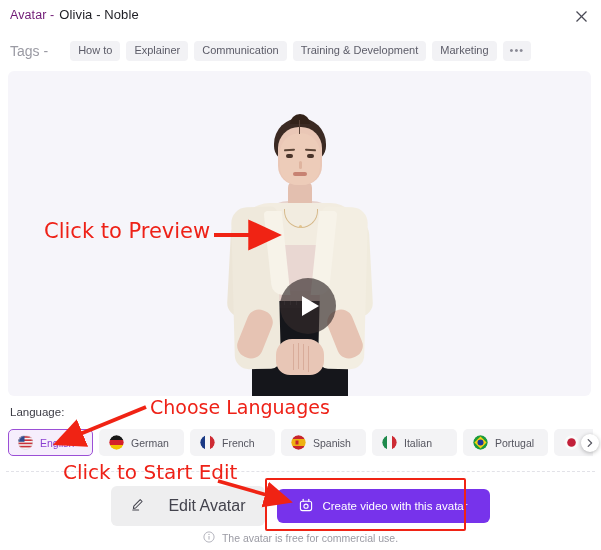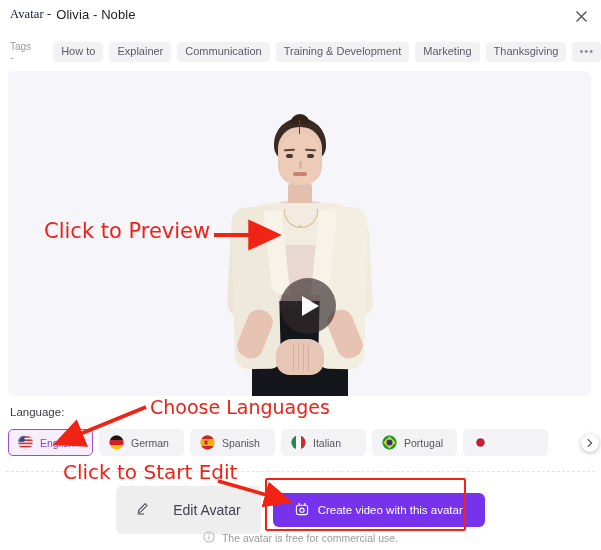--- a/index.html
+++ b/index.html
@@ -9,29 +9,29 @@
     font-family:"Liberation Sans","DejaVu Sans",sans-serif;
     overflow:hidden;
     position:relative;
     -webkit-font-smoothing:antialiased;
   }
   .modal{position:absolute;inset:0;background:#fff;}
 
   
   .header{position:absolute;left:0;top:0;width:601px;height:30px;}
   .title-row{position:absolute;left:10px;top:7px;display:flex;align-items:center;gap:5px;}
-  .title-prefix{font-size:12.5px;color:#0f172a;letter-spacing:.1px;font-family:Liberation Serif, serif;}
+  .title-prefix{font-size:12.5px;color:#701a75;letter-spacing:.1px;}
   .title-name{font-size:13px;color:#1d1d23;letter-spacing:.1px;}
   .close-btn{position:absolute;right:11px;top:7px;width:18px;height:18px;cursor:pointer;
     display:flex;align-items:center;justify-content:center;}
   .close-btn svg{display:block;}
 
   
   .tags-row{position:absolute;left:10px;top:41px;display:flex;align-items:center;gap:6px;}
-  .tags-label{font-size:10px;color:#9a9aa3;margin-right:16px;}
+  .tags-label{font-size:14px;color:#9a9aa3;margin-right:16px;}
   .tag{
     background:#f2f2f5;color:#5c5c68;border-radius:4px;
     font-size:11px;padding:4px 8px 5px;line-height:1;white-space:nowrap;cursor:pointer;
   }
   .tag.more{padding:4px 7px 5px;letter-spacing:1px;color:#8a8a95;}
 
   
   .preview{
     position:absolute;left:8px;top:71px;width:583px;height:325px;
     background:#f6f5fa;border-radius:6px;overflow:hidden;
@@ -95,21 +95,21 @@
   .lang-next{
     position:absolute;right:2px;top:434px;width:18px;height:18px;border-radius:50%;
     background:#ffffff;box-shadow:0 1px 4px rgba(0,0,0,.28);
     display:flex;align-items:center;justify-content:center;cursor:pointer;z-index:5;
   }
 
   
   .divider{position:absolute;left:6px;top:471px;width:589px;height:0;border-top:1px dashed #e2e2e8;}
   .actions{position:absolute;left:0;top:486px;width:601px;display:flex;justify-content:center;align-items:center;gap:12px;}
   .btn-edit{
-    height:48px;background:#eeeeef;border-radius:6px;color:#43434d;font-size:14px;
+    height:40px;background:#eeeeef;border-radius:6px;color:#43434d;font-size:16px;
     display:flex;align-items:center;gap:24px;padding:0 20px;cursor:pointer;
   }
   .btn-create{
     height:34px;background:#7733eb;border-radius:6px;color:#ffffff;font-size:11.5px;
     display:flex;align-items:center;gap:9px;padding:0 22px;cursor:pointer;
   }
   .footer-note{
     position:absolute;left:0;top:531px;width:601px;display:flex;justify-content:center;align-items:center;gap:7px;
     font-size:10.5px;color:#9b9ba4;
   }
@@ -140,21 +140,20 @@
     </div>
   </div>
 
   <div class="tags-row">
     <span class="tags-label">Tags -</span>
     <span class="tag">How to</span>
     <span class="tag">Explainer</span>
     <span class="tag">Communication</span>
     <span class="tag">Training &amp; Development</span>
     <span class="tag">Marketing</span>
-    <span class="tag">Thanksgiving</span>
     <span class="tag more">•••</span>
   </div>
 
   <div class="preview">
     <div class="avatar-stage">
       <div class="avatar-wrap">
         <div class="av-skirt"></div>
         <div class="av-belt"></div>
         <div class="av-torso"></div>
         <div class="av-top"></div>
@@ -219,20 +218,35 @@
               <g clip-path="url(#cg)">
                 <rect x="0" y="0" width="15" height="5" fill="#161616"></rect>
                 <rect x="0" y="5" width="15" height="5" fill="#d4202a"></rect>
                 <rect x="0" y="10" width="15" height="5" fill="#f2c200"></rect>
               </g>
             </svg>
         </span>
         <span class="lbl">German</span>
       </div>
 
+      <div class="chip">
+        <span class="flag">
+          <svg width="15" height="15" viewBox="0 0 15 15">
+              <clipPath id="cf">
+                <circle cx="7.5" cy="7.5" r="7.2"></circle>
+              </clipPath>
+              <g clip-path="url(#cf)">
+                <rect x="0" y="0" width="5" height="15" fill="#1b3a85"></rect>
+                <rect x="5" y="0" width="5" height="15" fill="#f6f6f6"></rect>
+                <rect x="10" y="0" width="5" height="15" fill="#cd2b34"></rect>
+              </g>
+            </svg>
+        </span>
+        <span class="lbl">French</span>
+      </div>
 
       <div class="chip">
         <span class="flag">
           <svg width="15" height="15" viewBox="0 0 15 15">
               <clipPath id="ce">
                 <circle cx="7.5" cy="7.5" r="7.2"></circle>
               </clipPath>
               <g clip-path="url(#ce)">
                 <rect x="0" y="0" width="15" height="4" fill="#c8252c"></rect>
                 <rect x="0" y="4" width="15" height="7" fill="#eeb111"></rect>

